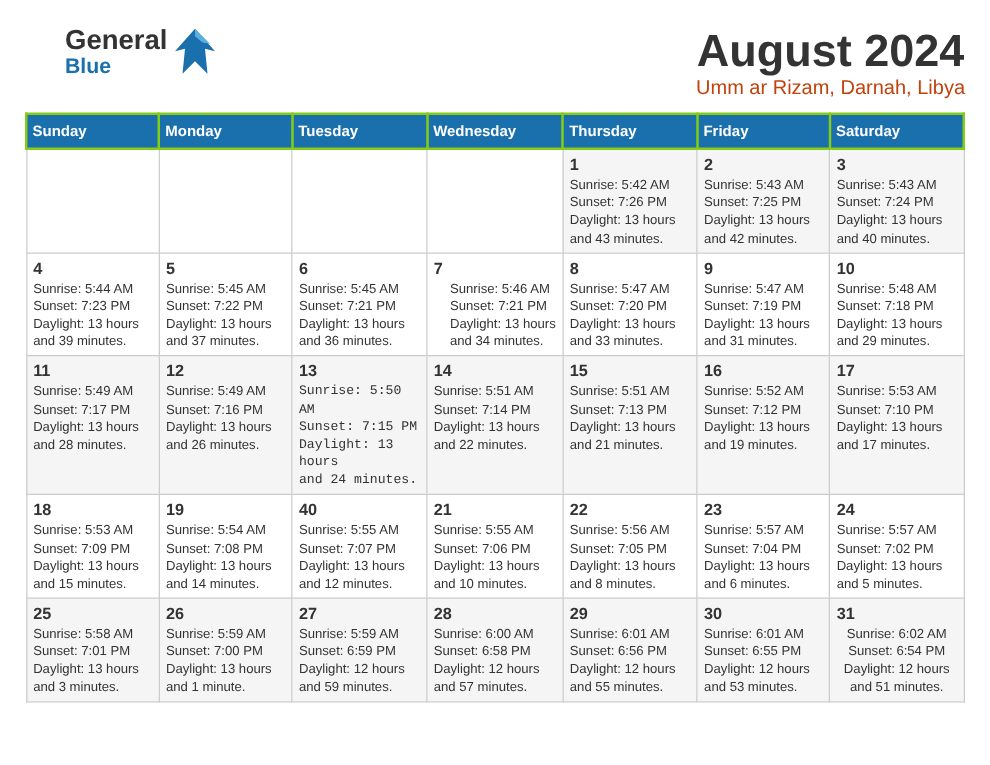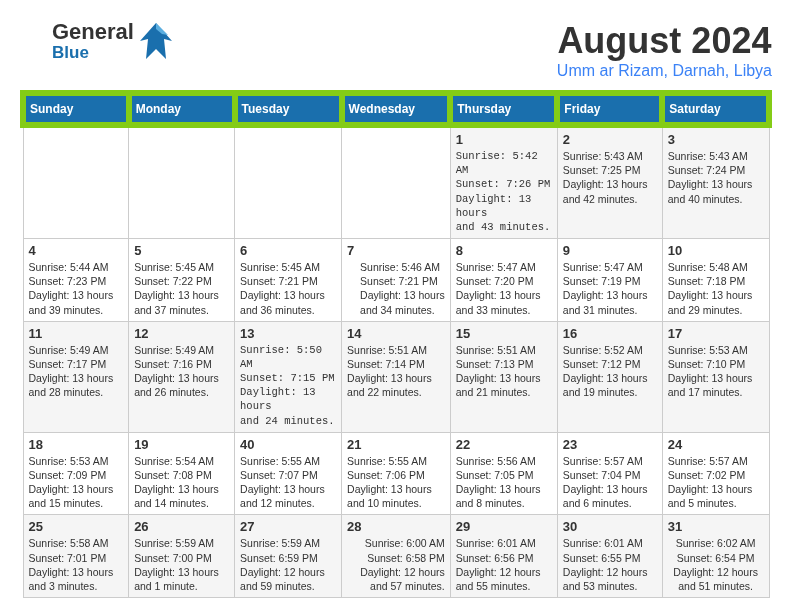--- a/index.html
+++ b/index.html
@@ -30,37 +30,37 @@
     .title-section {
       text-align: center;
     }
     .month-title {
       font-size: 36px;
       font-weight: bold;
       color: #333;
     }
     .location {
       font-size: 16px;
-      color: #3b82f6;
+      color: #c2410c;
     }
     .calendar {
       width: 100%;
       border-collapse: collapse;
       font-size: 11px;
     }
     .calendar thead tr {
       background: #1a6fad;
       color: white;
     }
     .calendar thead th {
       padding: 6px 4px;
       text-align: left;
       font-weight: bold;
       font-size: 12px;
-      border: 6px solid #84cc16;
+      border: 2px solid #84cc16;
     }
     .calendar tbody tr {
       vertical-align: top;
     }
     .calendar tbody td {
       border: 1px solid #ccc;
       padding: 4px 5px;
       width: 113px;
       height: 80px;
       vertical-align: top;
@@ -122,21 +122,21 @@
       </tr>
   </thead>
   <tbody id="calendar-body">
   <tr>
         <td class="empty-cell"></td>
         <td class="empty-cell"></td>
         <td class="empty-cell"></td>
         <td class="empty-cell"></td>
         <td>
           <span class="day-num">1</span>
-          <div class="cell-info" style="white-space: pre-line; font-family: Liberation Mono, monospace;">Sunrise: 5:42 AM
+          <div class="cell-info" style="white-space: pre-line;">Sunrise: 5:42 AM
 Sunset: 7:26 PM
 Daylight: 13 hours
 and 43 minutes.</div>
         </td>
         <td>
           <span class="day-num">2</span>
           <div class="cell-info" style="white-space: pre-line;">Sunrise: 5:43 AM
 Sunset: 7:25 PM
 Daylight: 13 hours
 and 42 minutes.</div>
@@ -319,21 +319,21 @@
         </td>
         <td>
           <span class="day-num">27</span>
           <div class="cell-info" style="white-space: pre-line;">Sunrise: 5:59 AM
 Sunset: 6:59 PM
 Daylight: 12 hours
 and 59 minutes.</div>
         </td>
         <td>
           <span class="day-num">28</span>
-          <div class="cell-info" style="white-space: pre-line; text-align: right;">Sunrise: 6:00 AM
+          <div class="cell-info" style="white-space: pre-line;">Sunrise: 6:00 AM
 Sunset: 6:58 PM
 Daylight: 12 hours
 and 57 minutes.</div>
         </td>
         <td>
           <span class="day-num">29</span>
           <div class="cell-info" style="white-space: pre-line;">Sunrise: 6:01 AM
 Sunset: 6:56 PM
 Daylight: 12 hours
 and 55 minutes.</div>

